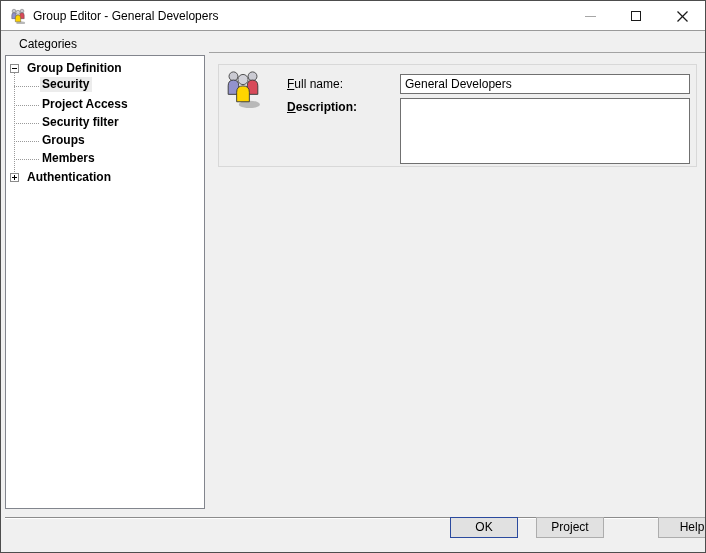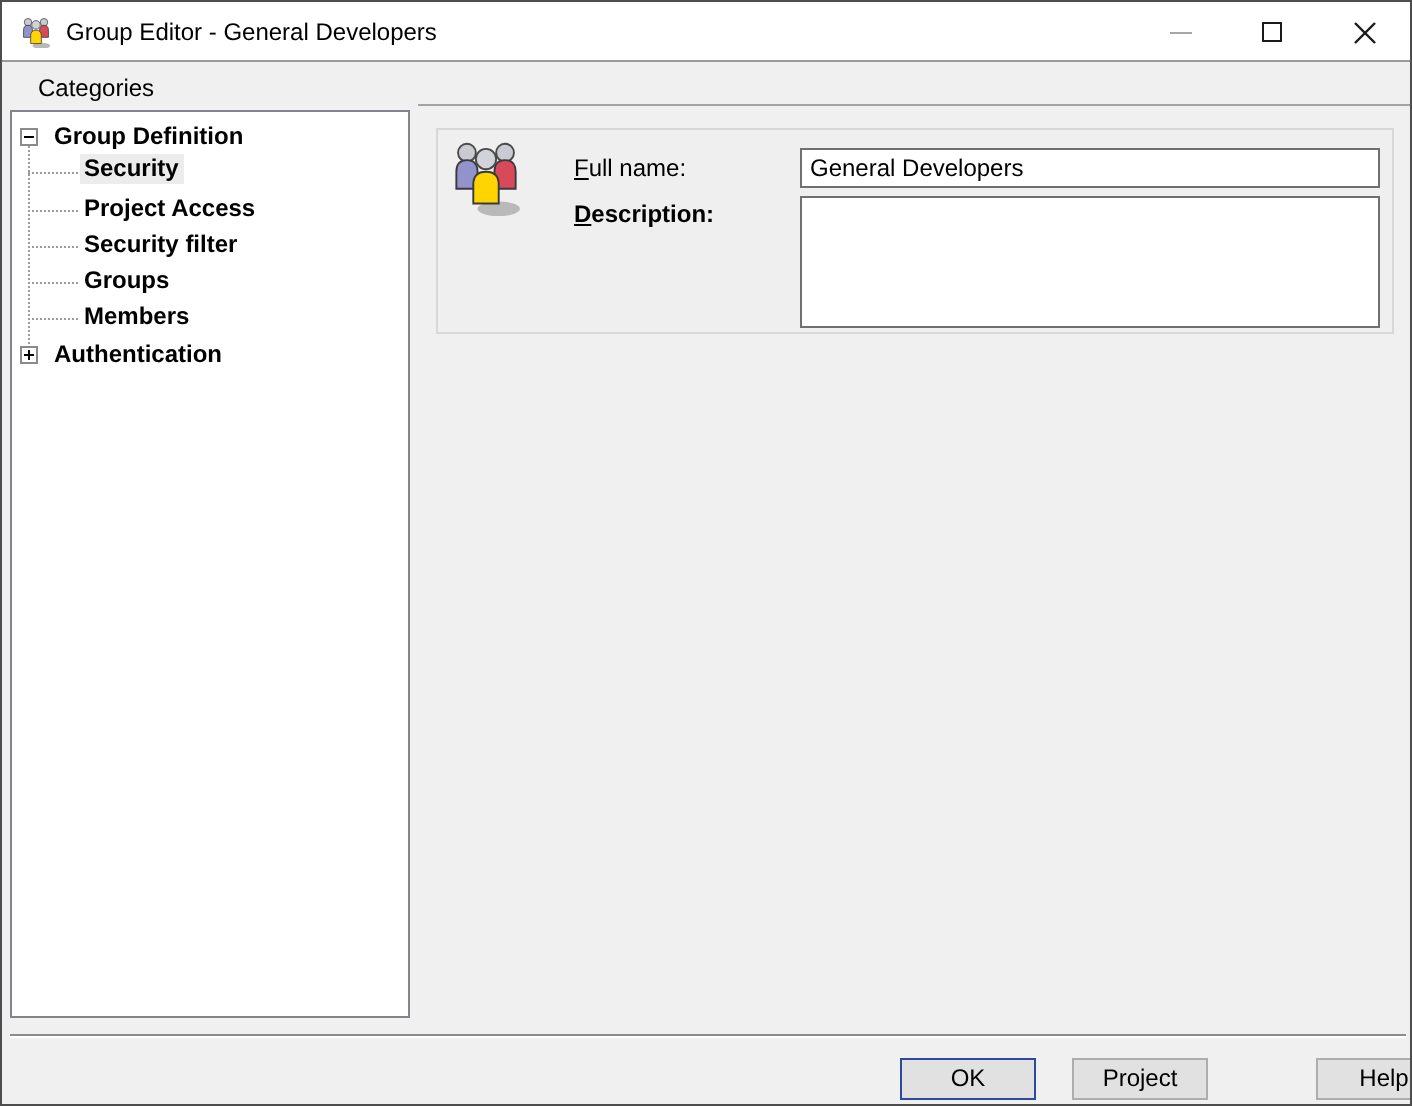--- a/index.html
+++ b/index.html
@@ -51,21 +51,21 @@
   .input-fullname { position:absolute; left:399px; top:73px; width:290px; height:20px;
                     border:1px solid var(--input_border,#707070); background:#fff;
                     font:12px "Liberation Sans", sans-serif; padding:0 4px; }
   .textarea-desc { position:absolute; left:399px; top:97px; width:290px; height:66px;
                    border:1px solid var(--input_border,#707070); background:#fff; resize:none;
                    font:12px "Liberation Sans", sans-serif; padding:1px 4px; overflow:hidden; }
 
   
   .footer-sep { position:absolute; left:4px; top:516px; width:698px; height:2px;
                 border-top:1px solid #8c8c8c; border-bottom:1px solid #ffffff; }
-  .btn { position:absolute; top:528px; width:68px; height:21px;
+  .btn { position:absolute; top:516px; width:68px; height:21px;
          background:var(--button_bg,#e1e1e1); border:1px solid var(--button_border,#adadad);
          font:12px "Liberation Sans", sans-serif; text-align:center; line-height:19px; cursor:default; }
   .btn-ok { left:449px; border-color:var(--ok_border,#2b4a9e); }
   .btn-cancel { left:535px; }
   .btn-help { left:621px;margin-left:36px; }
 </style>
 </head>
 <body>
 
 <svg width="0" height="0" style="position:absolute">

